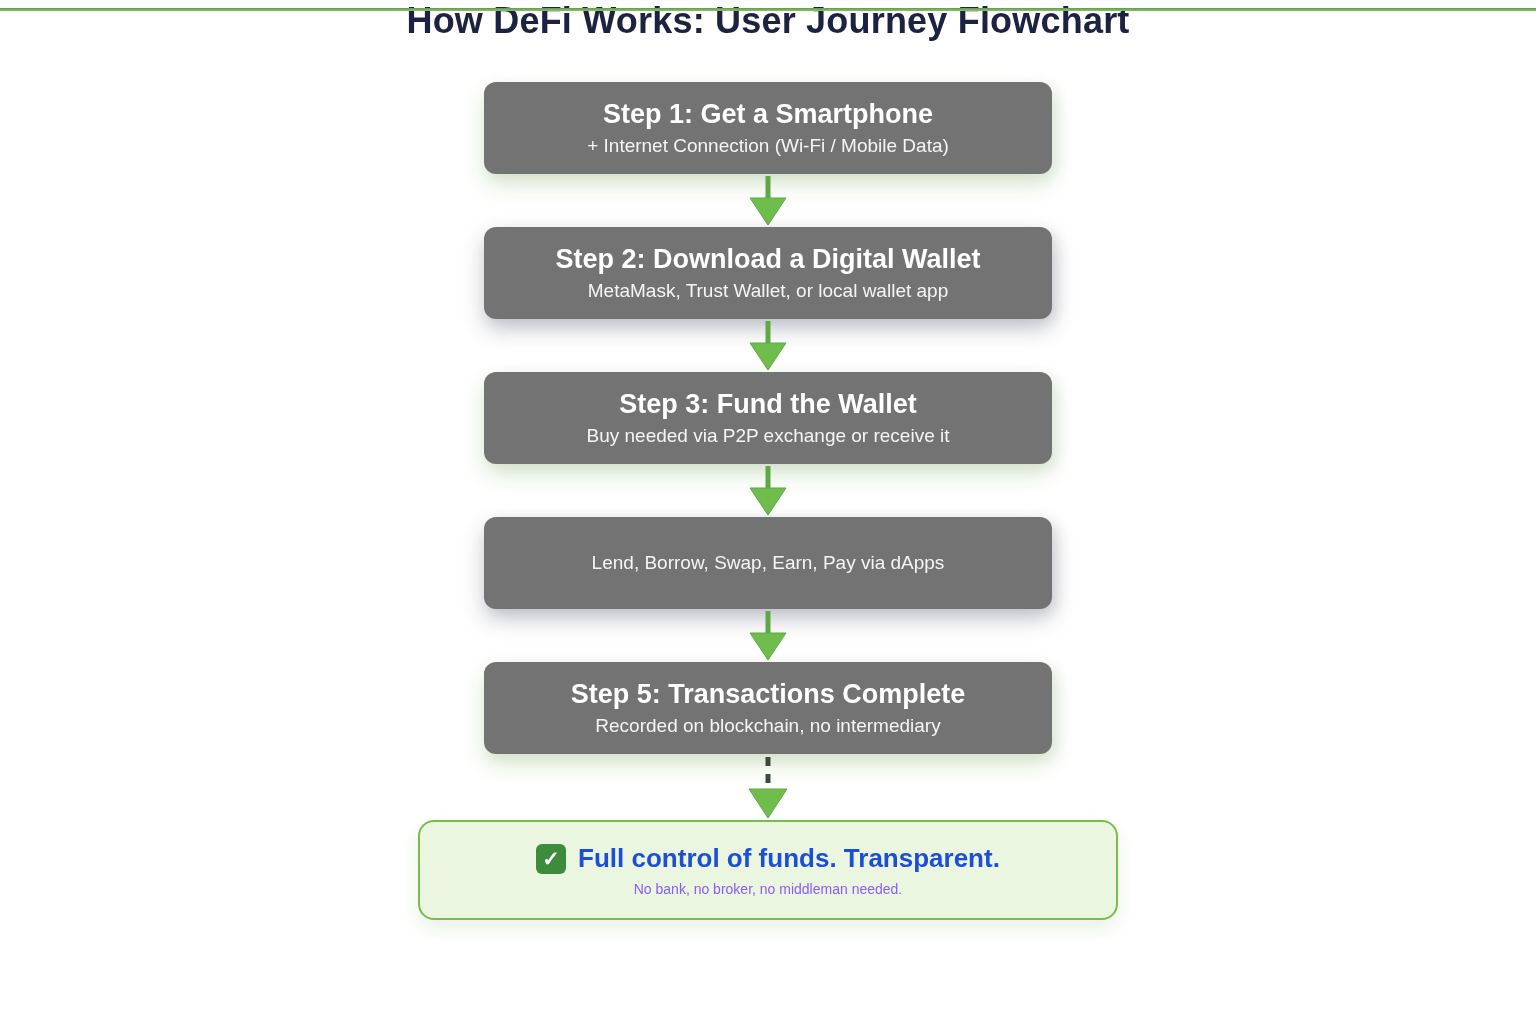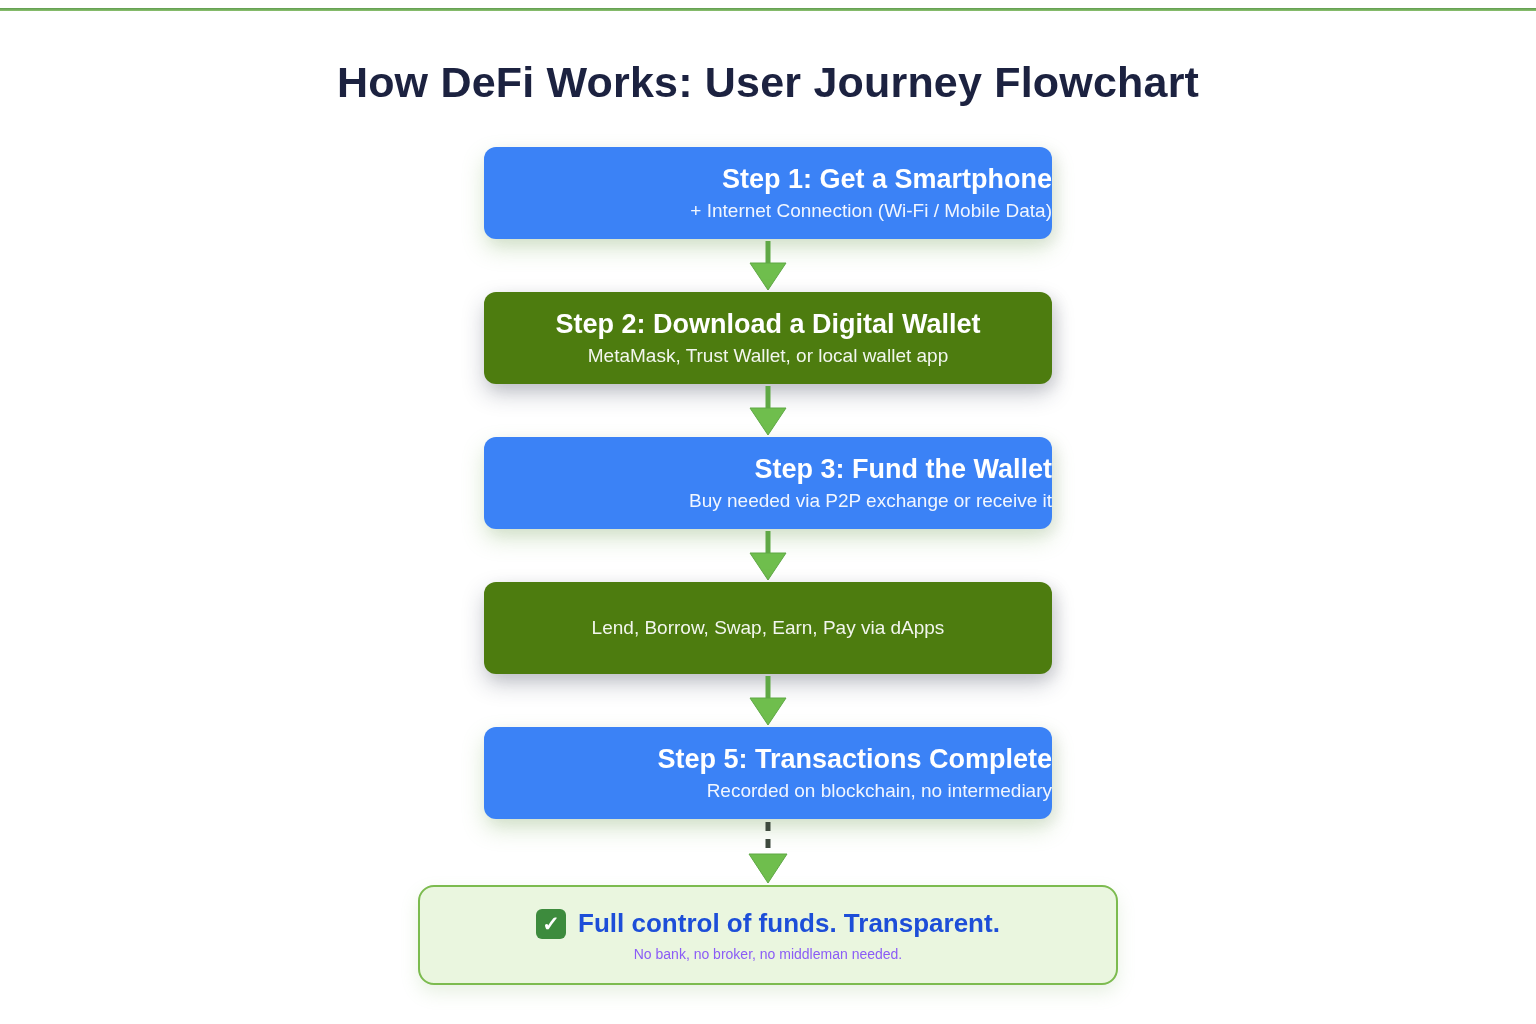--- a/index.html
+++ b/index.html
@@ -10,23 +10,22 @@
     overflow: hidden;
     position: relative;
   }
   .top-line {
     position: absolute;
     top: 8px; left: 0;
     width: 100%; height: 3px;
     background: linear-gradient(to bottom, #5f9c4e, #8cc170);
   }
   .page-title {
-    margin-top: 58px;
     text-align: center;
-    font-size: 43px;
+    font-size: 36px;
     font-weight: 700;
     color: #1c2240;
     letter-spacing: 0.2px;
   }
   .flow {
     margin-top: 40px;
     display: flex;
     flex-direction: column;
     align-items: center;
   }
@@ -35,26 +34,25 @@
     height: 92px;
     border-radius: 12px;
     display: flex;
     flex-direction: column;
     align-items: center;
     justify-content: center;
     gap: 5px;
     text-align: center;
   }
   .step-box.green {
-    background: #3b82f6;
+    background: #737373;
     box-shadow: 0 10px 22px rgba(130, 180, 100, 0.30), 6px 4px 14px rgba(0,0,0,0.06);
-    align-items: flex-end;
   }
   .step-box.navy {
-    background: #4d7c0f;
+    background: #737373;
     box-shadow: 0 10px 22px rgba(36, 42, 72, 0.25), 6px 4px 14px rgba(0,0,0,0.08);
   }
   .step-title {
     font-size: 27px;
     font-weight: 700;
     color: #ffffff;
   }
   .step-subtitle {
     font-size: 19px;
     font-weight: 400;

